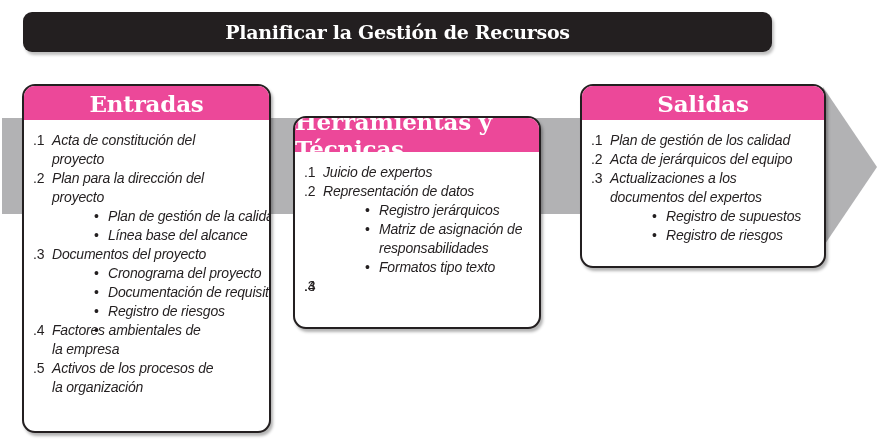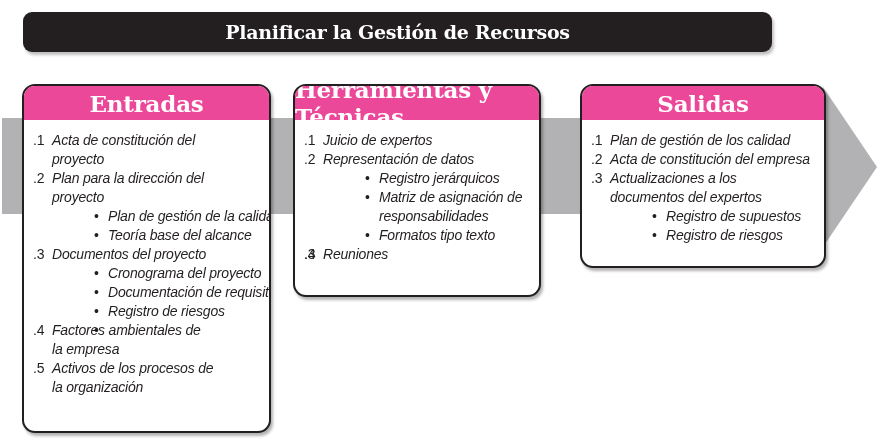--- a/index.html
+++ b/index.html
@@ -55,21 +55,21 @@
     top: 84px;
     box-sizing: border-box;
     background: #ffffff;
     border: 2px solid #231f20;
     border-radius: 13px;
     box-shadow: 2px 3px 3px rgba(0,0,0,0.30);
     overflow: hidden;
     z-index: 2;
   }
   .box-entradas     { left: 22px;  width: 249px; height: 349px; }
-  .box-herramientas { left: 293px; width: 248px; height: 213px; }
+  .box-herramientas { left: 293px; width: 248px; height: 213px; margin-top: 32px; }
   .box-salidas      { left: 580px; width: 246px; height: 184px; }
 
   .box-header {
     height: 34px;
     background: #ec4899;
     display: flex; align-items: center; justify-content: center;
     color: #ffffff;
     font-family: "DejaVu Serif", serif;
     font-weight: bold;
     font-size: 23px;
@@ -117,21 +117,21 @@
       <div class="item">
         <span class="num">.2</span>
         <span class="txt">Plan para la dirección del
 proyecto</span>
         <div class="sub">
           <span class="bullet">•</span>
           <span class="txt">Plan de gestión de la calidad</span>
         </div>
         <div class="sub">
           <span class="bullet">•</span>
-          <span class="txt">Teoría base del alcance</span>
+          <span class="txt">Línea base del alcance</span>
         </div>
       </div>
       <div class="item">
         <span class="num">.3</span>
         <span class="txt">Documentos del proyecto</span>
         <div class="sub">
           <span class="bullet">•</span>
           <span class="txt">Cronograma del proyecto</span>
         </div>
         <div class="sub">
@@ -183,37 +183,36 @@
         <div class="sub">
           <span class="bullet">•</span>
           <span class="txt">Formatos tipo texto</span>
         </div>
       </div>
       <div class="item">
         <span class="num">.3</span>
       </div>
       <div class="item">
         <span class="num">.4</span>
-        <span class="txt">Reuniones</span>
       </div>
     </div>
   </section>
 
   <section class="box box-salidas">
     <div class="box-header">
       <span>Salidas</span>
     </div>
     <div class="box-body">
       <div class="item">
         <span class="num">.1</span>
         <span class="txt">Plan de gestión de los calidad</span>
       </div>
       <div class="item">
         <span class="num">.2</span>
-        <span class="txt">Acta de constitución del empresa</span>
+        <span class="txt">Acta de jerárquicos del equipo</span>
       </div>
       <div class="item">
         <span class="num">.3</span>
         <span class="txt">Actualizaciones a los
 documentos del expertos</span>
         <div class="sub">
           <span class="bullet">•</span>
           <span class="txt">Registro de supuestos</span>
         </div>
         <div class="sub">

